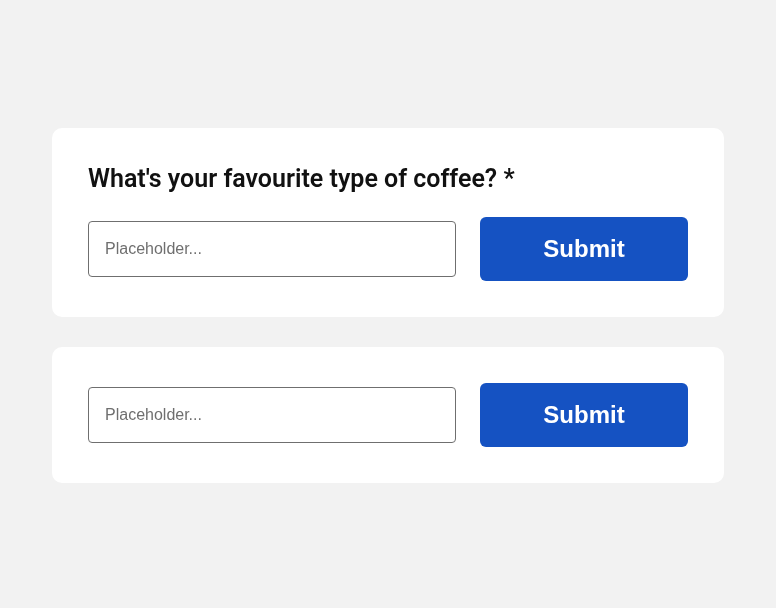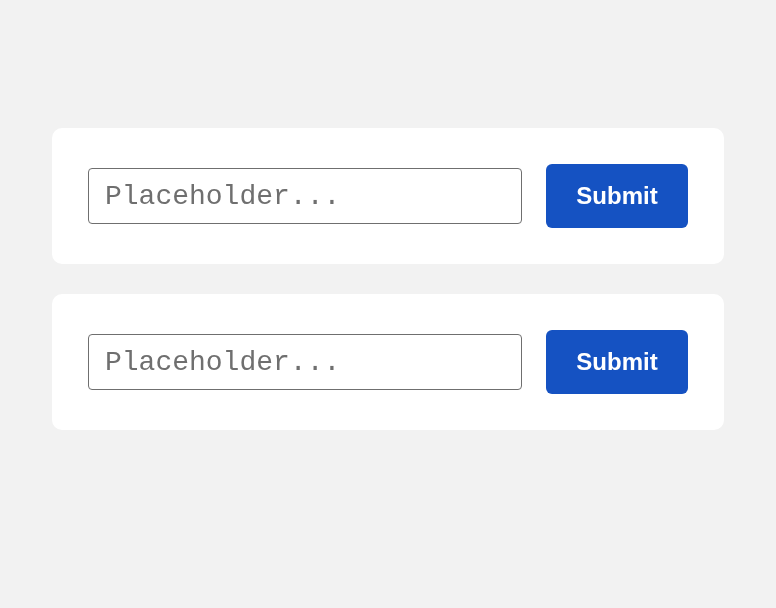--- a/index.html
+++ b/index.html
@@ -27,29 +27,28 @@
       margin-bottom: 24px;
       display: block;
     }
     .row {
       display: flex;
       align-items: center;
       gap: 24px;
     }
     .text-input {
       flex: 0 0 auto;
-      width: 434px;
+      width: 368px;
       height: 56px;
       border: 1px solid #6f6f6f;
       border-radius: 4px;
-      font-size: 28px;
+      font-size: 16px;
       color: #111;
       padding: 0 16px;
       background: #fff;
-      font-family: Liberation Mono, monospace;
     }
     .text-input::placeholder {
       color: #6f6f6f;
     }
     .submit-btn {
       width: 208px;
       height: 64px;
       background: #1552c2;
       color: #ffffff;
       border: none;
@@ -57,20 +56,21 @@
       font-size: 24px;
       font-weight: 600;
       cursor: pointer;
       text-align: center;
     }
   </style>
 </head>
 <body>
 
 <div class="card">
+  <label class="label">What's your favourite type of coffee? *</label>
   <div class="row">
     <input type="text" class="text-input" placeholder="Placeholder..." style="">
     <button class="submit-btn">Submit</button>
   </div>
 </div>
 
 <div class="card">
   <div class="row">
     <input type="text" class="text-input" placeholder="Placeholder..." style="">
     <button class="submit-btn">Submit</button>

